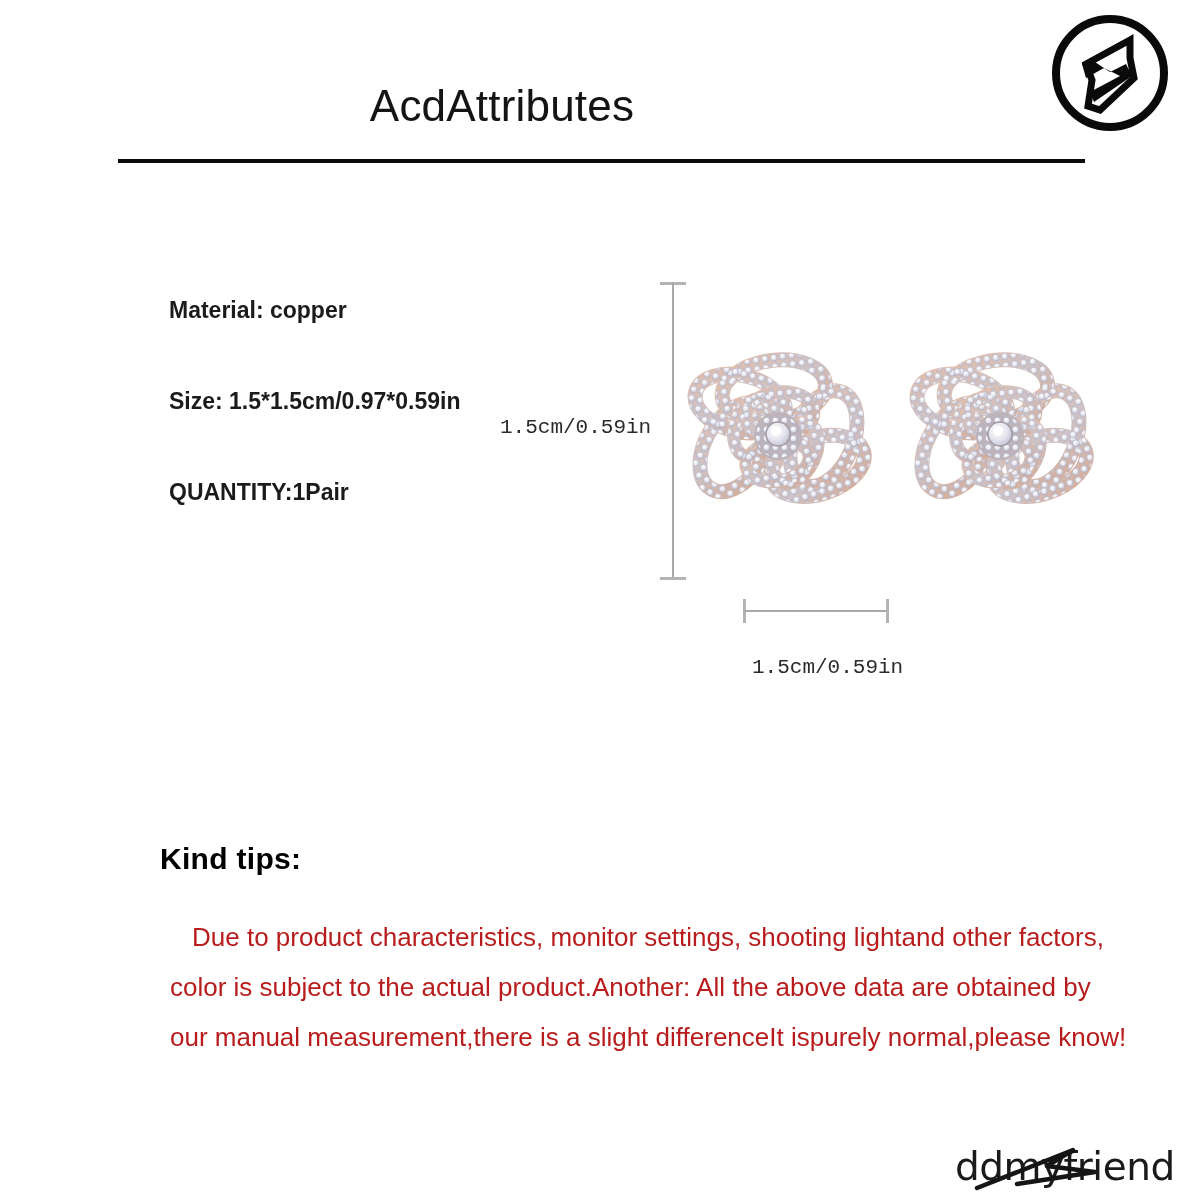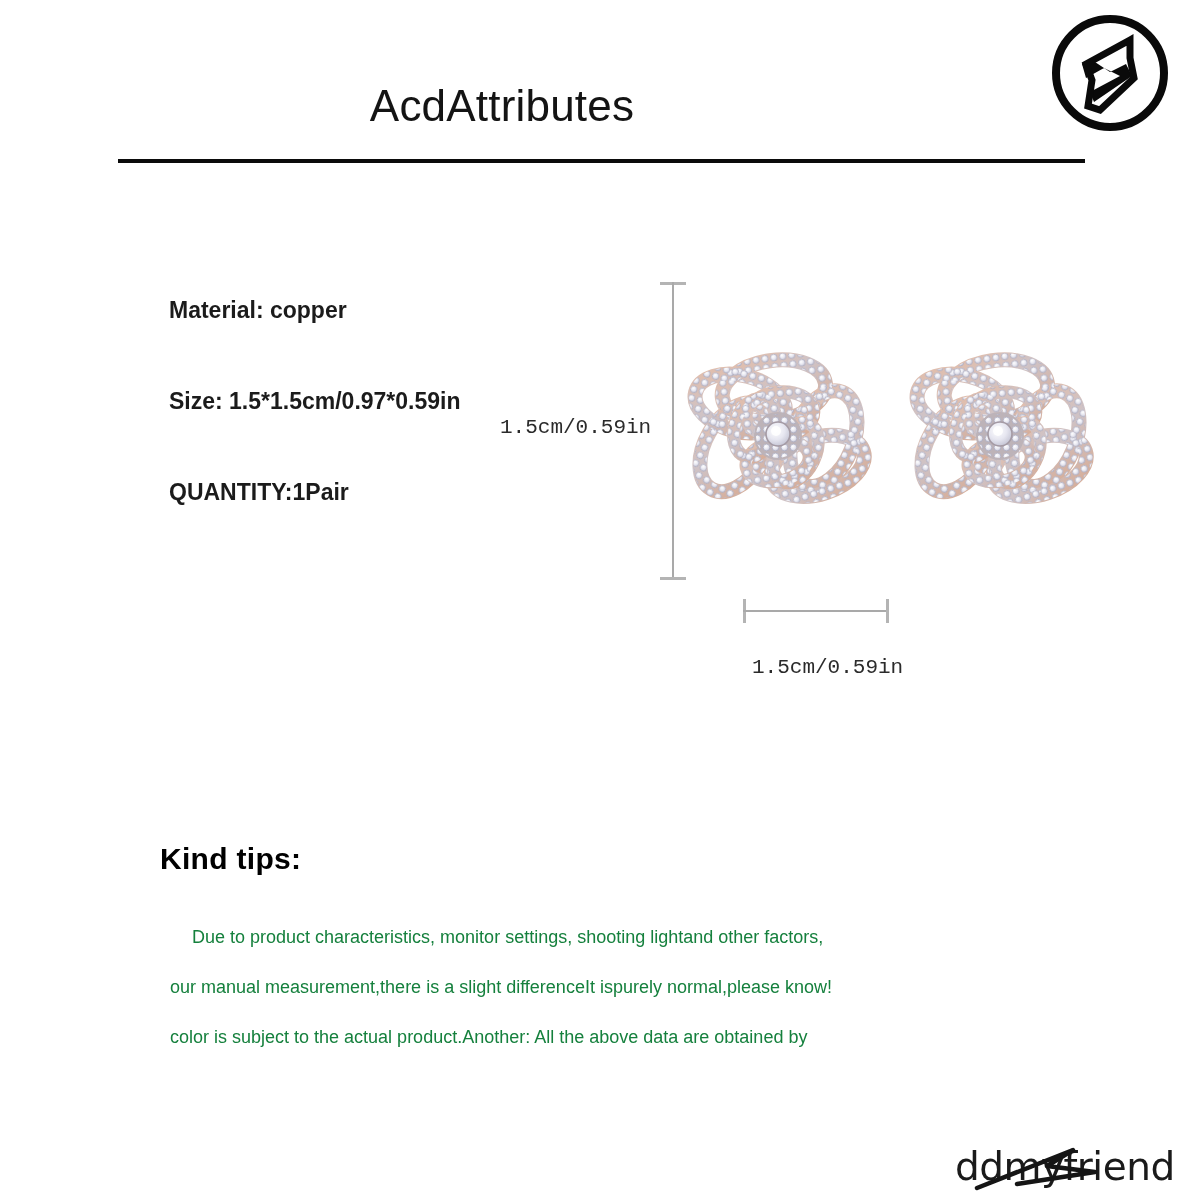--- a/index.html
+++ b/index.html
@@ -178,23 +178,23 @@
     letter-spacing: 0.3px;
     margin-left: 24px;
   }
   .tips-body {
     position: absolute;
     left: 170px;
     top: 912px;
     width: 870px;
   }
   .tips-line {
-    font-size: 18px;
+    font-size: 26px;
     line-height: 50px;
-    color: #15803d;
+    color: #b91c1c;
     white-space: nowrap;
   }
   .tips-line.first { text-indent: 22px; }
 
   
   .watermark {
     position: absolute;
     left: 955px;
     top: 1138px;
     width: 212px;
@@ -369,22 +369,22 @@
       <div class="cap right"></div>
     </div>
     <div class="label-h">1.5cm/0.59in</div>
 
   </div>
 
   <div class="tips-heading">Kind tips:</div>
 
   <div class="tips-body">
     <div class="tips-line first">Due to product characteristics, monitor settings, shooting lightand other factors,</div>
+    <div class="tips-line">color is subject to the actual product.Another: All the above data are obtained by</div>
     <div class="tips-line">our manual measurement,there is a slight differenceIt ispurely normal,please know!</div>
-    <div class="tips-line">color is subject to the actual product.Another: All the above data are obtained by</div>
   </div>
 
   <div class="watermark">
     <div class="watermark-text">ddmyfriend</div>
     <svg viewBox="0 0 212 58" xmlns="http://www.w3.org/2000/svg">
       <path d="M22 50 L118 12 L92 28 L140 34 L62 46" fill="none" stroke="#151515" stroke-width="4.5" stroke-linecap="round" stroke-linejoin="round"></path>
     </svg>
   </div>
 
 </div>

